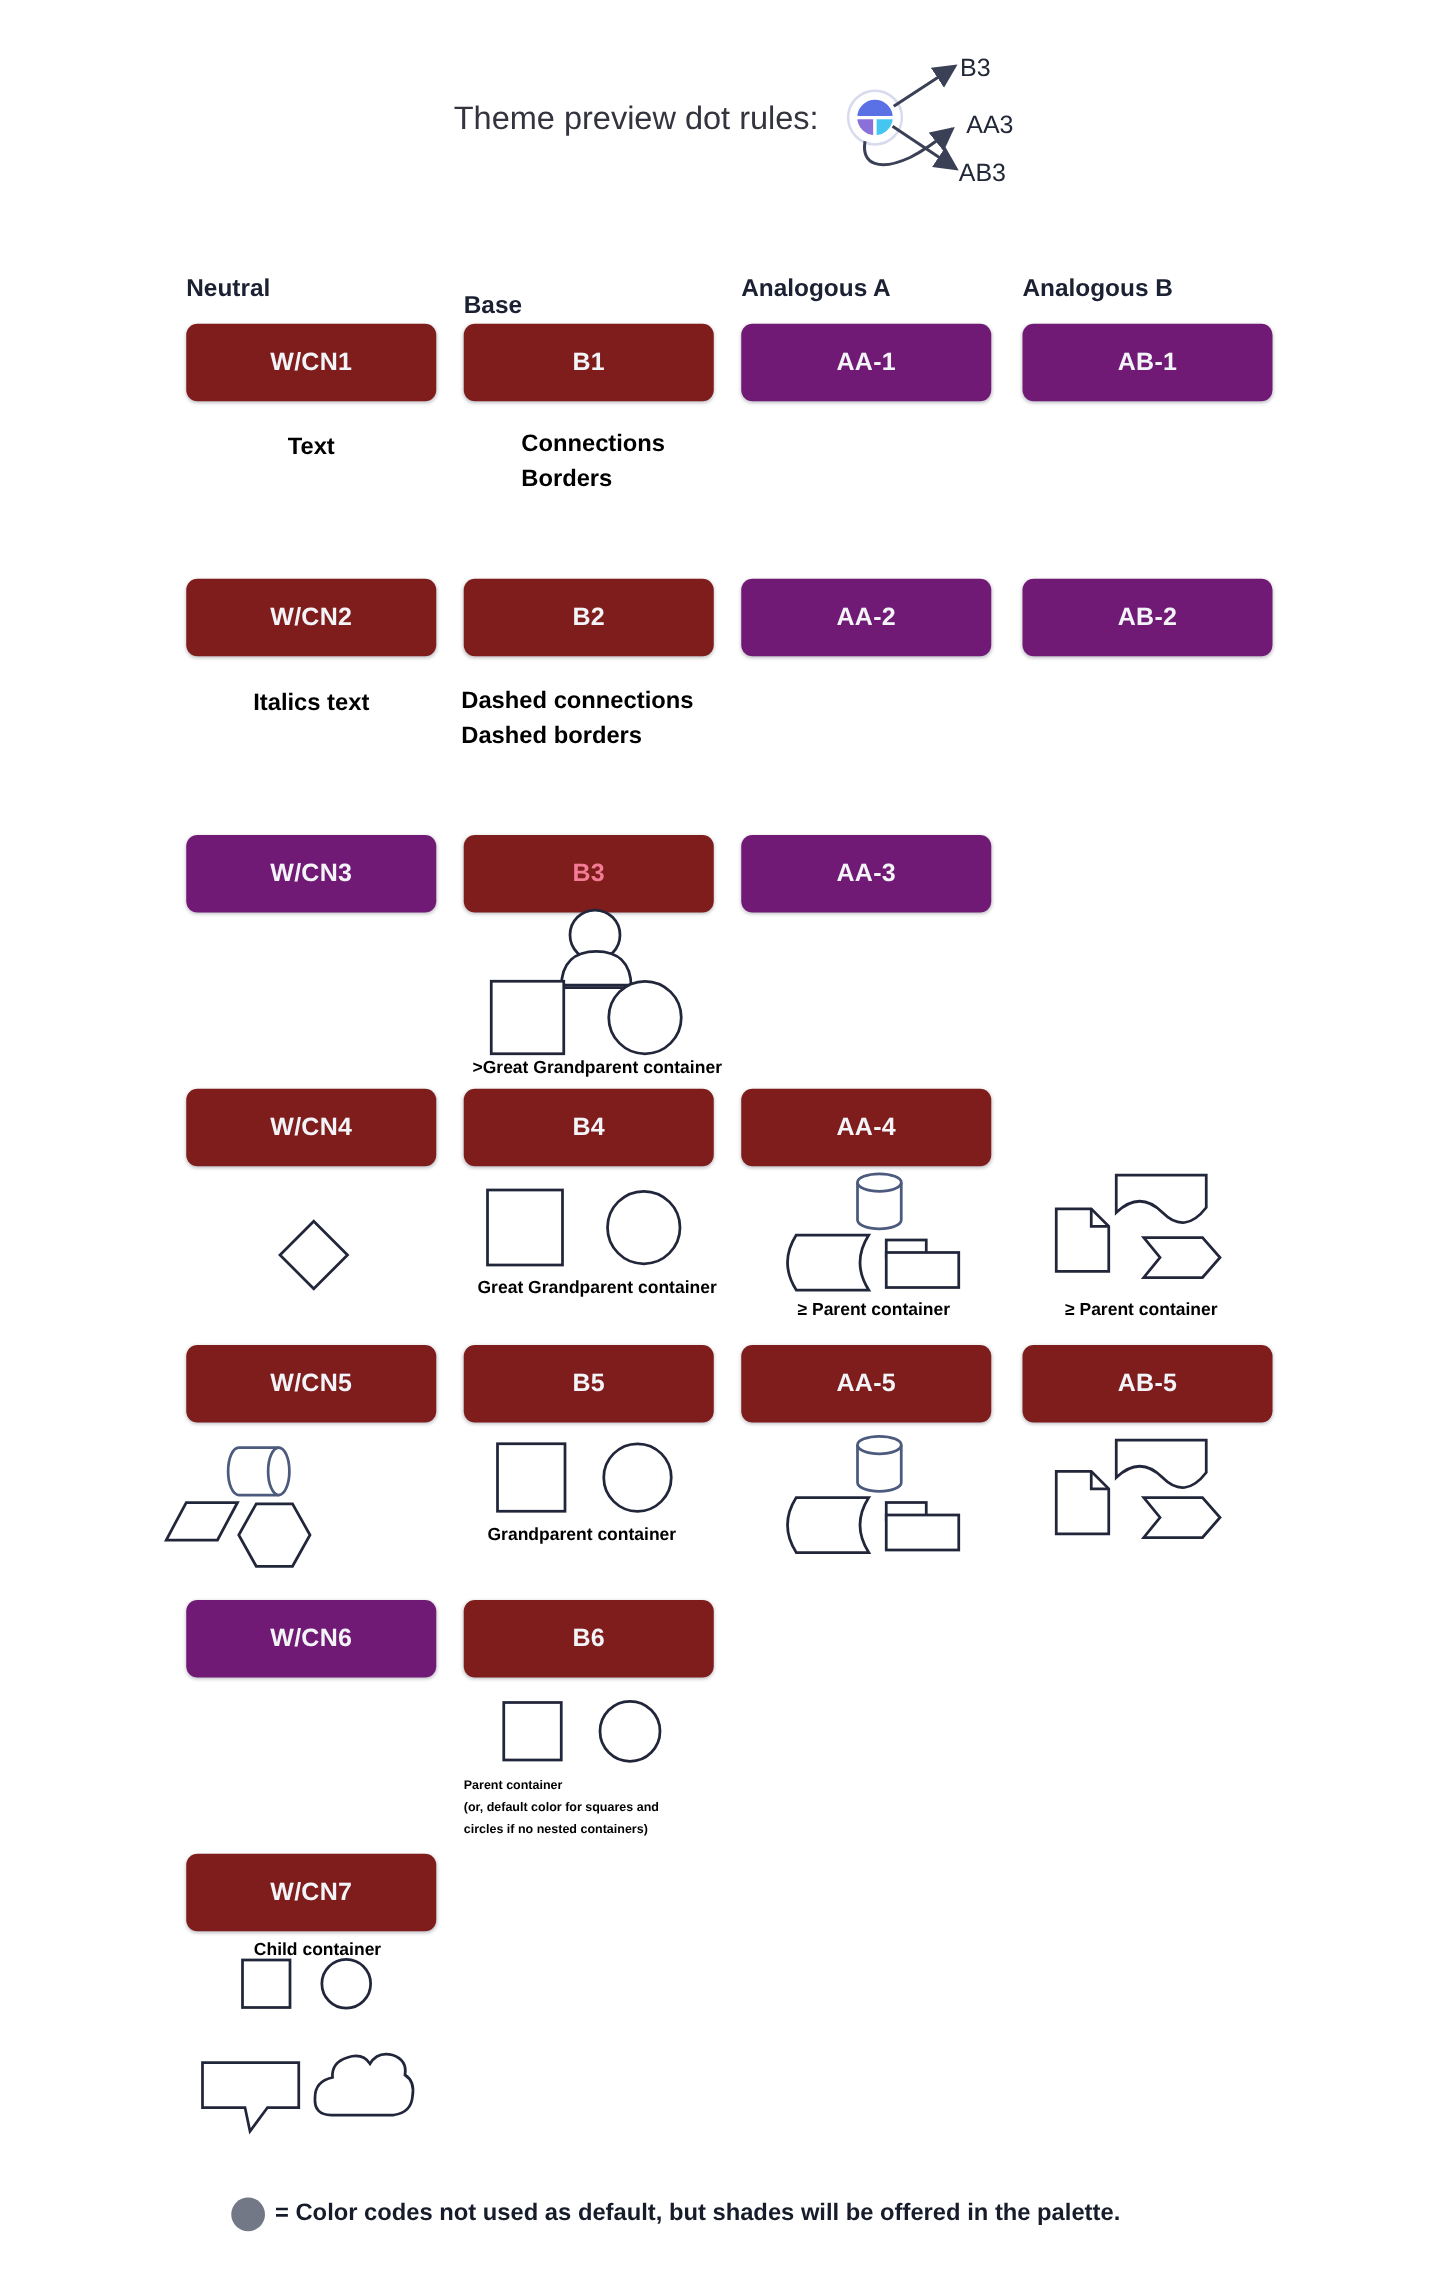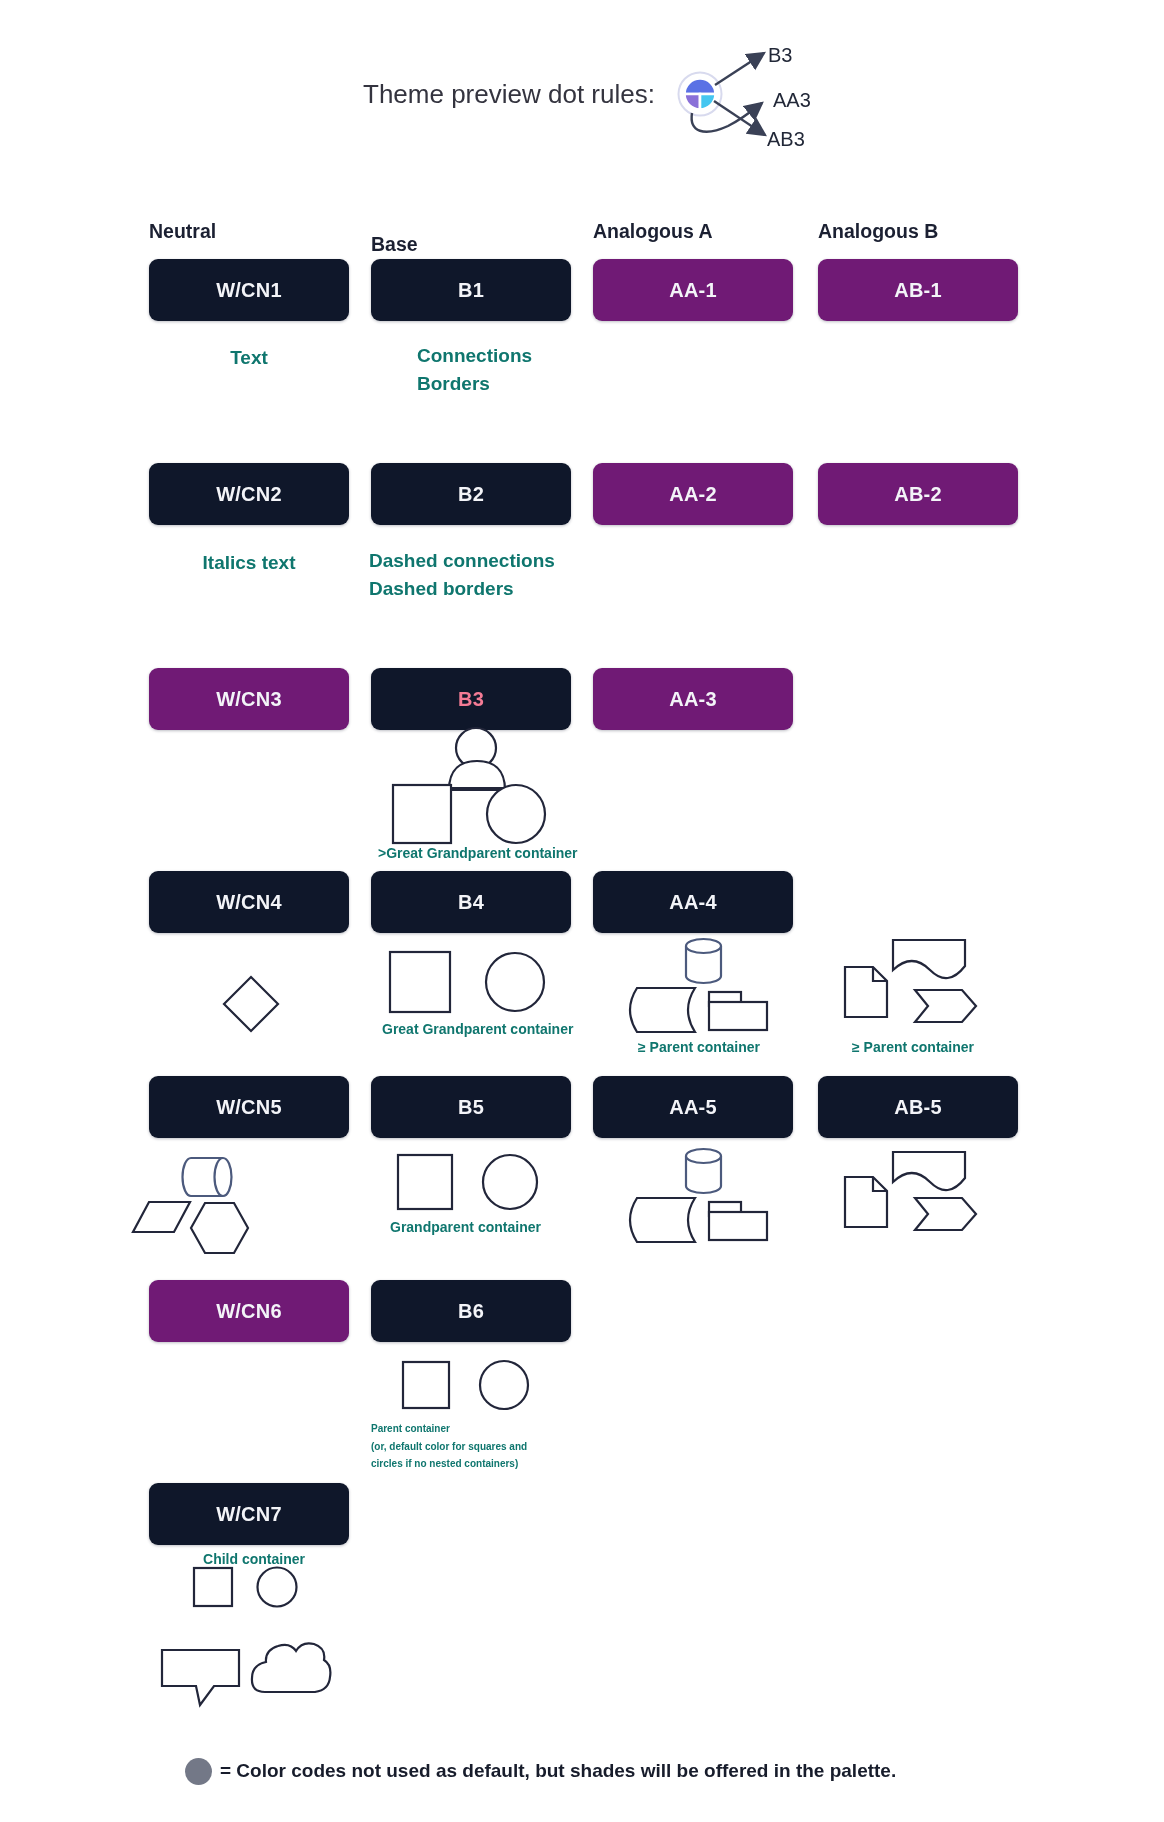--- a/index.html
+++ b/index.html
@@ -9,24 +9,24 @@
   }
   .title{position:absolute;left:363px;top:79px;font-size:26px;color:#34343f;}
   .dotlabel{position:absolute;font-size:20px;color:#222838;}
   .hdr{position:absolute;width:200px;text-align:left;font-size:19.5px;font-weight:700;color:#1b2032;}
   .swatch{
     position:absolute;width:200px;height:62px;border-radius:9px;
     display:flex;align-items:center;justify-content:center;
     font-size:20px;font-weight:700;color:#f3f4f8;letter-spacing:.2px;
     box-shadow:0 1px 3px rgba(20,25,45,.28);
   }
-  .swatch.dark{background:#0f172a;align-items:center;}
+  .swatch.dark{background:#7f1d1d;align-items:center;}
   .swatch.gray{background:#701a75;}
   .swatch .pink{color:#f47b95;}
-  .cap{position:absolute;font-weight:700;color:#0f766e;white-space:pre-line;}
+  .cap{position:absolute;font-weight:700;color:#000000;white-space:pre-line;}
   .cap.big{font-size:19px;line-height:28px;}
   .cap.small{font-size:14px;line-height:17.5px;}
   .cap.smaller{font-size:10px;line-height:17.5px;}
   .center{text-align:center;}
   .shapes{position:absolute;left:0;top:0;pointer-events:none;}
   .footer-dot{position:absolute;left:185px;top:1758px;width:27px;height:27px;border-radius:50%;background:#737887;}
   .footer-text{position:absolute;left:220px;top:1760px;font-size:19px;font-weight:700;color:#171c2b;}
   svg .stroke{stroke:#22263a;stroke-width:2.2;fill:#ffffff;}
   svg .nofill{fill:none;}
   svg .cyl{stroke:#4c5a7d;stroke-width:2.2;fill:#ffffff;}

